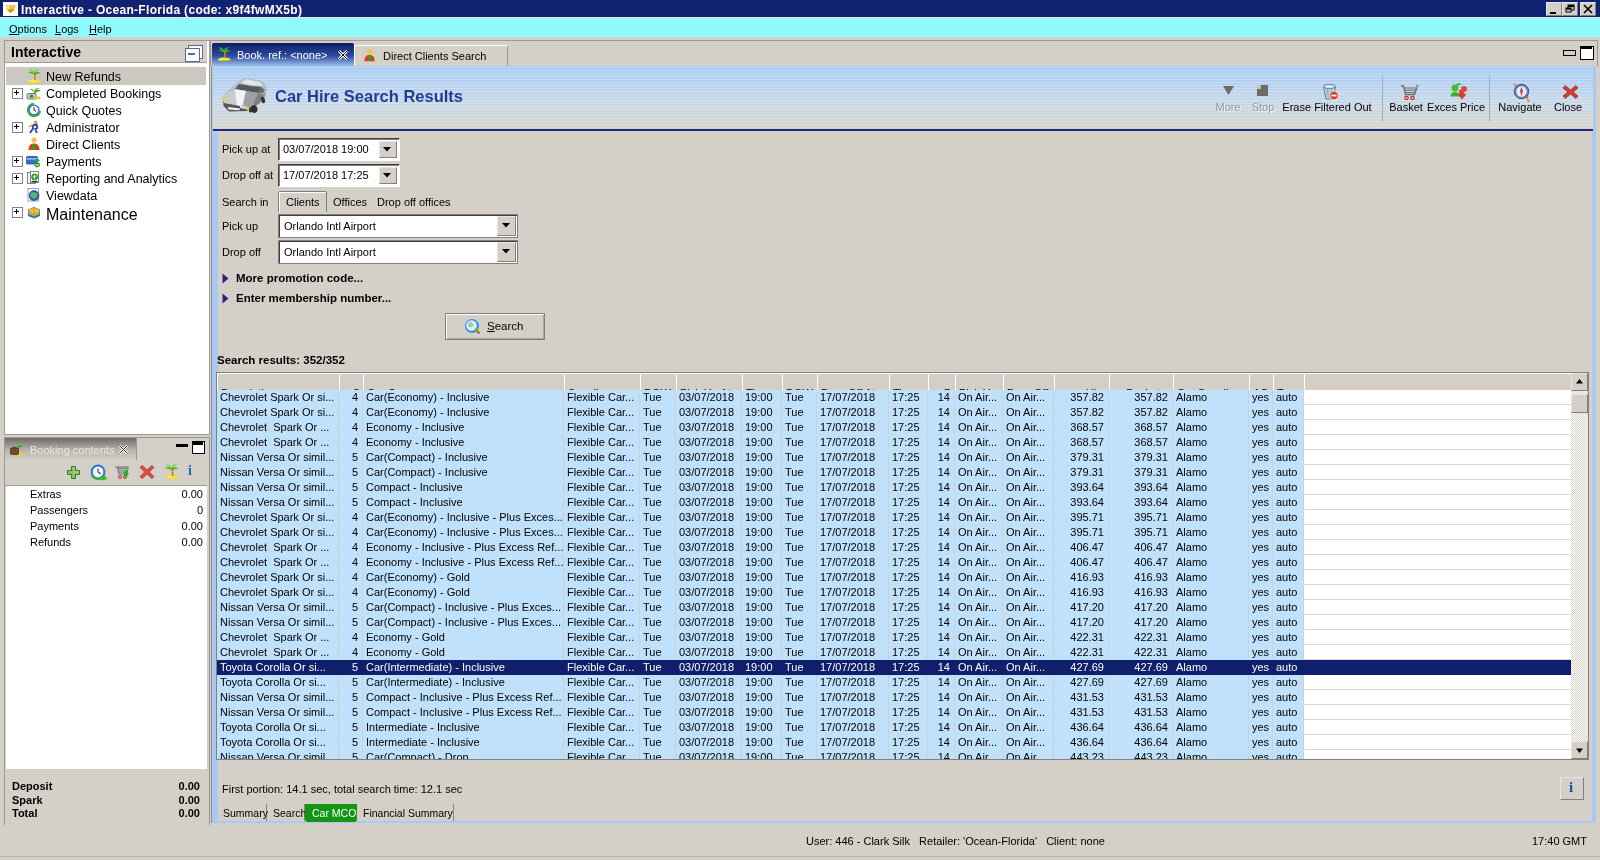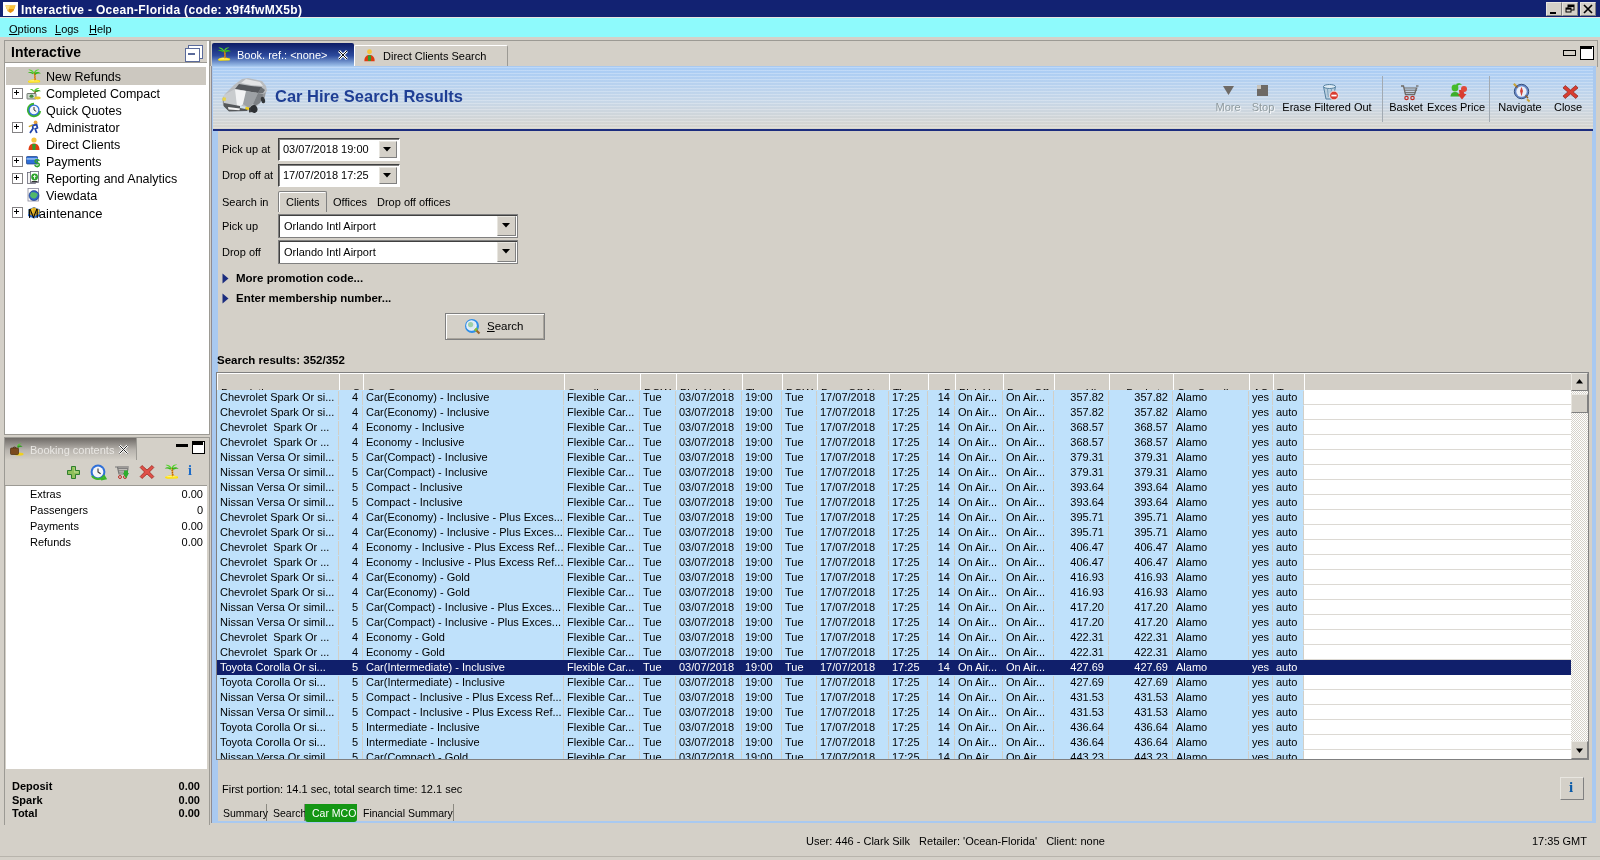--- a/index.html
+++ b/index.html
@@ -60,21 +60,21 @@
 <div class="abs" style="left:16px;top:90px;width:1px;height:5px;background:#000;"></div>
 <svg class="abs" style="left:26px;top:85px;" width="16" height="16" viewBox="0 0 16 16">
     <path d="M8 6 C9.2 3.4 11.4 2.6 13.4 3.4 C11.4 4 10 5 9.2 6.6 Z" fill="#53cc31"></path>
     <path d="M8.4 6.2 C10.8 4.6 13.4 4.8 15 6.4 C12.8 6.2 11 6.8 9.4 7.8 Z" fill="#2f9e1f"></path>
     <path d="M8.2 6 C7 4 5.4 3.6 3.8 4.2 C5.4 4.8 6.6 5.6 7.4 7 Z" fill="#45bb2a"></path>
     <rect x="8" y="6.4" width="1.4" height="6" fill="#9a5a22" transform="rotate(8 8.7 9.4)"></rect>
     <rect x="1" y="8.5" width="9" height="5.5" rx="0.5" fill="#cfd8cf" stroke="#556055" stroke-width="0.8"></rect>
     <ellipse cx="5.5" cy="11.2" rx="2" ry="1.6" fill="#3a8a3a"></ellipse>
     <ellipse cx="11.5" cy="13" rx="3.2" ry="1.4" fill="#e8c82a"></ellipse>
   </svg>
-<div class="abs" style="left:46px;top:87px;font-size:12.5px;">Completed Compact</div>
+<div class="abs" style="left:46px;top:87px;font-size:12.5px;">Completed Bookings</div>
 <svg class="abs" style="left:26px;top:102px;" width="16" height="16" viewBox="0 0 16 16">
     <path d="M14 9 A6 6 0 1 1 8 2" fill="none" stroke="#3cb52a" stroke-width="2.4"></path>
     <circle cx="8" cy="8" r="5.6" fill="#2e6fd8"></circle>
     <circle cx="8" cy="8" r="4.3" fill="#f4f6fa"></circle>
     <path d="M8 5 L8 8 L10.2 9.4" stroke="#333" stroke-width="1" fill="none"></path>
   </svg>
 <div class="abs" style="left:46px;top:104px;font-size:12.5px;">Quick Quotes</div>
 <div class="abs" style="left:12px;top:122px;width:9px;height:9px;background:#fff;border:1px solid #848284;"></div>
 <div class="abs" style="left:14px;top:126px;width:5px;height:1px;background:#000;"></div>
 <div class="abs" style="left:16px;top:124px;width:1px;height:5px;background:#000;"></div>
@@ -119,21 +119,21 @@
 <div class="abs" style="left:46px;top:189px;font-size:12.5px;">Viewdata</div>
 <div class="abs" style="left:12px;top:207px;width:9px;height:9px;background:#fff;border:1px solid #848284;"></div>
 <div class="abs" style="left:14px;top:211px;width:5px;height:1px;background:#000;"></div>
 <div class="abs" style="left:16px;top:209px;width:1px;height:5px;background:#000;"></div>
 <svg class="abs" style="left:26px;top:204px;" width="16" height="16" viewBox="0 0 16 16">
     <path d="M2 5.5 L8 3 L14 5.5 L14 12 L8 14.5 L2 12 Z" fill="#2e6fd8"></path>
     <path d="M2.6 5.8 L8 3.6 L13.4 5.8 L13.4 8 L8 10.2 L2.6 8 Z" fill="#f2c12c"></path>
     <path d="M2.6 8.2 L8 10.4 L13.4 8.2 L13.4 10 L8 12.2 L2.6 10 Z" fill="#e8b01c"></path>
     <path d="M8 3.2 L8 14.2" stroke="#b88a14" stroke-width="0.7"></path>
   </svg>
-<div class="abs" style="left:28px;top:206px;font-size:13px;">Maintenance</div>
+<div class="abs" style="left:46px;top:206px;font-size:16px;">Maintenance</div>
 <div class="abs" style="left:4px;top:437px;width:204px;height:388px;border:1px solid #9c9a94;background:#d4d0c8;"></div>
 <div class="abs" style="left:5px;top:438px;width:131px;height:22px;background:linear-gradient(#6e6a66,#b8b4ae 55%,#d4d0c8);border-right:1px solid #9c9a94;"></div>
 <svg class="abs" style="left:9px;top:441px;" width="16" height="16" viewBox="0 0 16 16">
 <path d="M8 5 C9 2.6 11 2 12.8 2.6 C11 3.2 9.8 4.2 9.2 5.6 Z" fill="#53cc31"></path>
 <path d="M8.2 5.2 C10.2 4 12.4 4.4 13.6 5.8 C11.8 5.6 10.2 6 9 7 Z" fill="#2f9e1f"></path>
 <ellipse cx="10" cy="13" rx="4.6" ry="1.6" fill="#f0d01c"></ellipse>
 <rect x="1.5" y="7" width="8" height="6.5" rx="1" fill="#7a4a1e" stroke="#4a2c10" stroke-width="0.7"></rect>
 <path d="M4 7 C4 5.8 7 5.8 7 7" fill="none" stroke="#4a2c10" stroke-width="1"></path>
 </svg>
 <div class="abs" style="left:30px;top:444px;font-size:11px;color:#e9e7e3;">Booking contents</div>
@@ -875,21 +875,21 @@
       <div class="cell" style="left:837px;width:47px;padding:0 4px 0 3px;text-align:right;border-right:1px solid #d2cfc7;height:14px;border-bottom:1px solid #d2cfc7;">436.64</div>
       <div class="cell" style="left:892px;width:56px;padding:0 4px 0 3px;text-align:right;border-right:1px solid #d2cfc7;height:14px;border-bottom:1px solid #d2cfc7;">436.64</div>
       <div class="cell" style="left:956px;width:68px;padding:0 4px 0 3px;text-align:left;border-right:1px solid #d2cfc7;height:14px;border-bottom:1px solid #d2cfc7;">Alamo</div>
       <div class="cell" style="left:1032px;width:16px;padding:0 4px 0 3px;text-align:left;border-right:1px solid #d2cfc7;height:14px;border-bottom:1px solid #d2cfc7;">yes</div>
       <div class="cell" style="left:1056px;width:23px;padding:0 4px 0 3px;text-align:left;border-right:1px solid #d2cfc7;height:14px;border-bottom:1px solid #d2cfc7;">auto</div>
     </div>
     <div class="abs" style="left:1087px;top:362px;width:267px;height:14px;background:#fff;border-bottom:1px solid #dcd9d3;"></div>
     <div class="abs" style="left:0;top:377px;width:1087px;height:15px;background:#bfe1fb;color:#000;">
       <div class="cell" style="left:0px;width:114px;padding:0 4px 0 3px;text-align:left;border-right:1px solid #d2cfc7;height:14px;border-bottom:1px solid #d2cfc7;">Nissan Versa Or simil...</div>
       <div class="cell" style="left:122px;width:16px;padding:0 4px 0 3px;text-align:right;border-right:1px solid #d2cfc7;height:14px;border-bottom:1px solid #d2cfc7;">5</div>
-      <div class="cell" style="left:146px;width:193px;padding:0 4px 0 3px;text-align:left;border-right:1px solid #d2cfc7;height:14px;border-bottom:1px solid #d2cfc7;">Car(Compact) - Gold</div>
+      <div class="cell" style="left:146px;width:193px;padding:0 4px 0 3px;text-align:left;border-right:1px solid #d2cfc7;height:14px;border-bottom:1px solid #d2cfc7;">Car(Compact) - Drop</div>
       <div class="cell" style="left:347px;width:68px;padding:0 4px 0 3px;text-align:left;border-right:1px solid #d2cfc7;height:14px;border-bottom:1px solid #d2cfc7;">Flexible Car...</div>
       <div class="cell" style="left:423px;width:28px;padding:0 4px 0 3px;text-align:left;border-right:1px solid #d2cfc7;height:14px;border-bottom:1px solid #d2cfc7;">Tue</div>
       <div class="cell" style="left:459px;width:58px;padding:0 4px 0 3px;text-align:left;border-right:1px solid #d2cfc7;height:14px;border-bottom:1px solid #d2cfc7;">03/07/2018</div>
       <div class="cell" style="left:525px;width:32px;padding:0 4px 0 3px;text-align:left;border-right:1px solid #d2cfc7;height:14px;border-bottom:1px solid #d2cfc7;">19:00</div>
       <div class="cell" style="left:565px;width:27px;padding:0 4px 0 3px;text-align:left;border-right:1px solid #d2cfc7;height:14px;border-bottom:1px solid #d2cfc7;">Tue</div>
       <div class="cell" style="left:600px;width:64px;padding:0 4px 0 3px;text-align:left;border-right:1px solid #d2cfc7;height:14px;border-bottom:1px solid #d2cfc7;">17/07/2018</div>
       <div class="cell" style="left:672px;width:31px;padding:0 4px 0 3px;text-align:left;border-right:1px solid #d2cfc7;height:14px;border-bottom:1px solid #d2cfc7;">17:25</div>
       <div class="cell" style="left:711px;width:19px;padding:0 4px 0 3px;text-align:right;border-right:1px solid #d2cfc7;height:14px;border-bottom:1px solid #d2cfc7;">14</div>
       <div class="cell" style="left:738px;width:40px;padding:0 4px 0 3px;text-align:left;border-right:1px solid #d2cfc7;height:14px;border-bottom:1px solid #d2cfc7;">On Air...</div>
       <div class="cell" style="left:786px;width:43px;padding:0 4px 0 3px;text-align:left;border-right:1px solid #d2cfc7;height:14px;border-bottom:1px solid #d2cfc7;">On Air...</div>
@@ -920,14 +920,14 @@
 <div class="abs" style="left:223px;top:807px;font-size:10.5px;">Summary</div>
 <div class="abs" style="left:267px;top:804px;width:38px;height:17px;border-right:1px solid #8a8880;box-sizing:border-box;"></div>
 <div class="abs" style="left:273px;top:807px;font-size:10.5px;">Search</div>
 <div class="abs" style="left:305px;top:804px;width:52px;height:18px;background:#149614;border-radius:0 0 3px 3px;"></div>
 <div class="abs" style="left:312px;top:807px;font-size:10.5px;color:#fff;">Car MCO</div>
 <div class="abs" style="left:363px;top:807px;font-size:10.5px;">Financial Summary</div>
 <div class="abs" style="left:453px;top:804px;width:1px;height:17px;background:#8a8880;"></div>
 
 <div class="abs" style="left:0;top:825px;width:1600px;height:35px;background:#d4d0c8;"></div>
 <div class="abs" style="left:806px;top:835px;font-size:11px;">User: 446 - Clark Silk&nbsp;&nbsp;&nbsp;Retailer: 'Ocean-Florida'&nbsp;&nbsp;&nbsp;Client: none</div>
-<div class="abs" style="left:1437px;top:835px;width:150px;text-align:right;font-size:11px;">17:35 GMT</div>
+<div class="abs" style="left:1437px;top:835px;width:150px;text-align:right;font-size:11px;">17:40 GMT</div>
 <div class="abs" style="left:0;top:856px;width:1600px;height:1px;background:#b8b4ac;"></div>
 
 </body></html>

